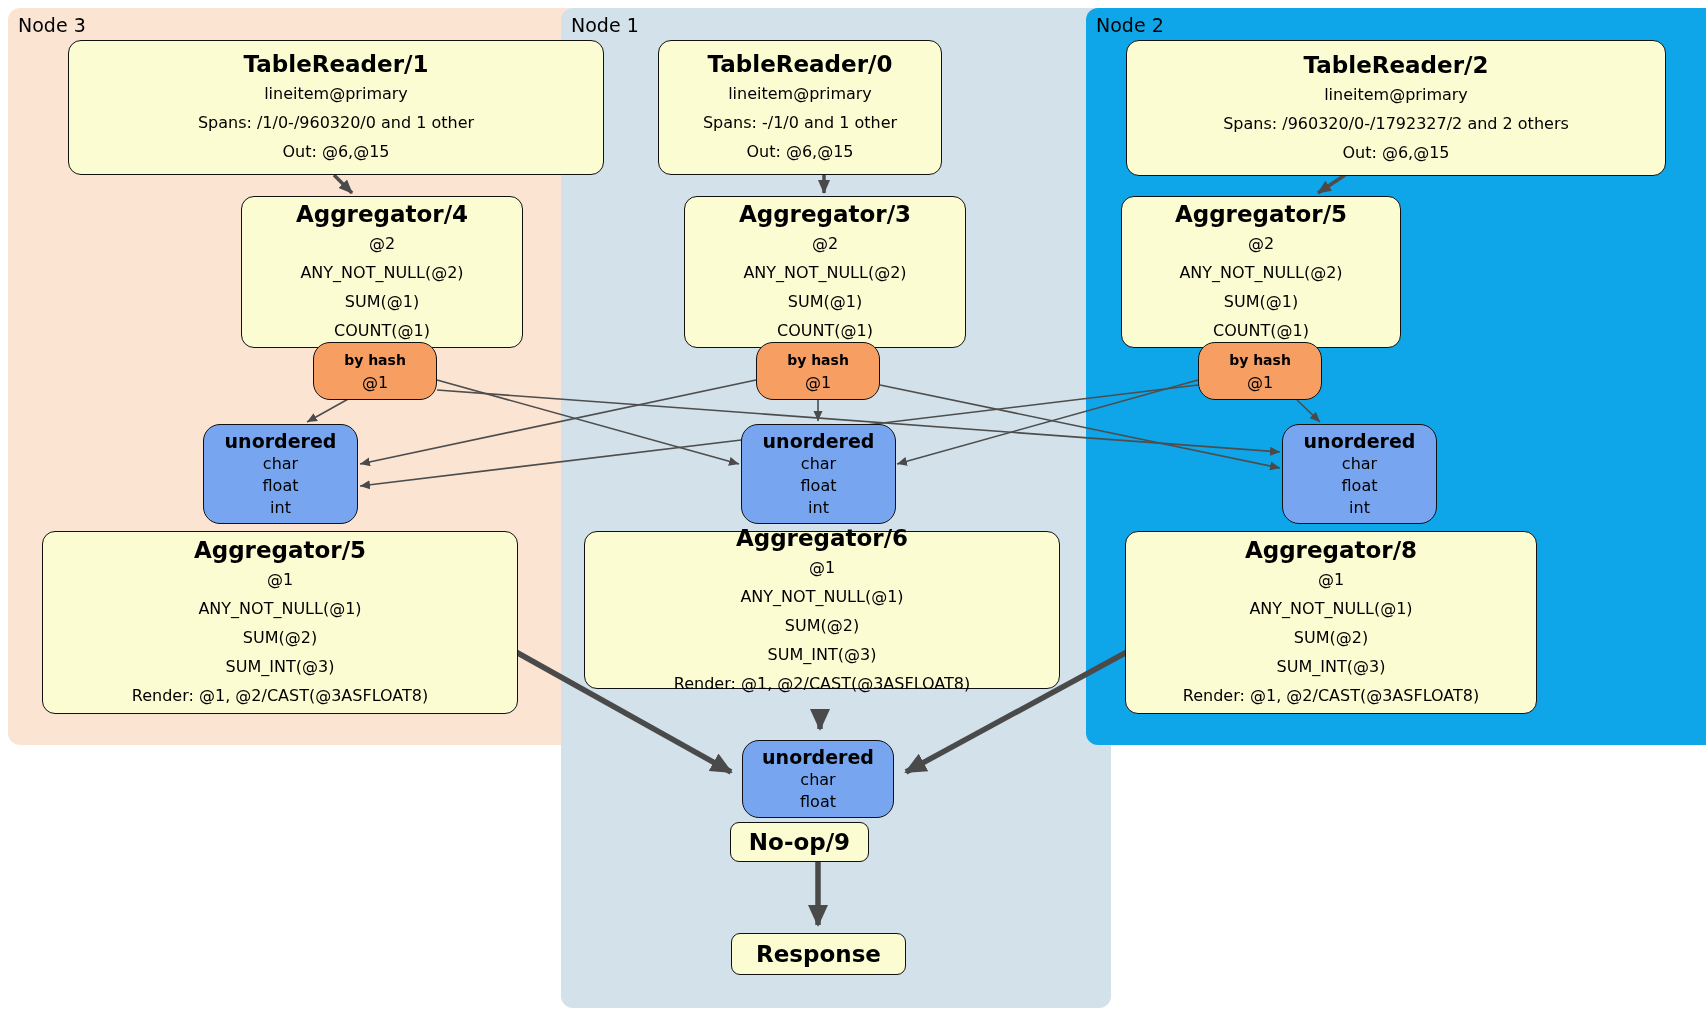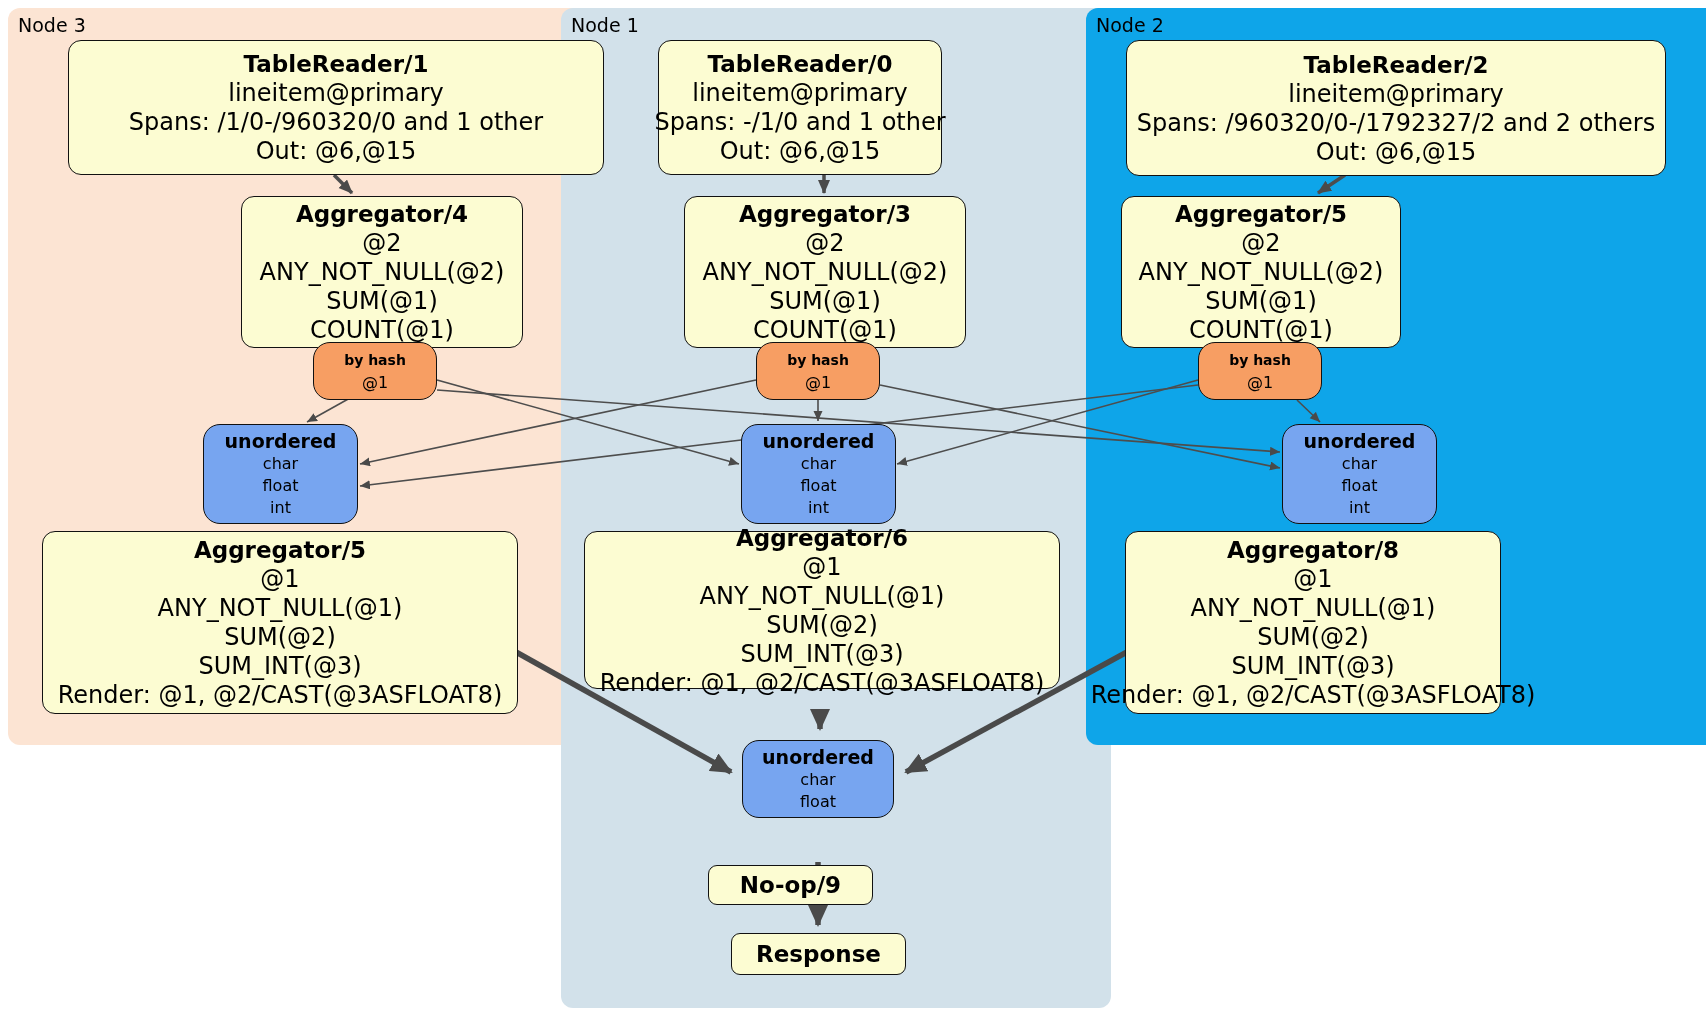--- a/index.html
+++ b/index.html
@@ -47,21 +47,21 @@
     background: #f79e63;
     border: 1.6px solid #111;
     border-radius: 17px;
   }
   .sync {
     background: #77a5f0;
     border: 1.6px solid #111;
     border-radius: 17px;
   }
   .ptitle  { font-size: 23px; font-weight: bold; line-height: 30px; white-space: nowrap; }
-  .pline   { font-size: 24px; line-height: 29px; white-space: nowrap; }
+  .pline   { font-size: 16px; line-height: 29px; white-space: nowrap; }
   .rtitle  { font-size: 14px; font-weight: bold; line-height: 24px; }
   .rkey    { font-size: 16px; line-height: 22px; }
   .stitle  { font-size: 19px; font-weight: bold; line-height: 24px; }
   .sline   { font-size: 16px; line-height: 22px; }
   .thin  { stroke: #4d4d4d; stroke-width: 1.6; }
   .med   { stroke: #4d4d4d; stroke-width: 3.5; }
   .thick { stroke: #4a4a4a; stroke-width: 5.5; }
   marker path { fill: #4a4a4a; }
 </style>
 </head>
@@ -193,34 +193,34 @@
   <div class="box router" style="left:1198px;top:342px;width:124px;height:58px;">
     <div class="rtitle">by hash</div>
     <div class="rkey">@1</div>
   </div>
   <div class="box sync" style="left:1282px;top:424px;width:155px;height:100px;">
     <div class="stitle">unordered</div>
     <div class="sline">char</div>
     <div class="sline">float</div>
     <div class="sline">int</div>
   </div>
-  <div class="box pbox" style="left:1125px;top:531px;width:376px;height:183px;">
+  <div class="box pbox" style="left:1125px;top:531px;width:412px;height:183px;">
     <div class="ptitle">Aggregator/8</div>
     <div class="pline">@1</div>
     <div class="pline">ANY_NOT_NULL(@1)</div>
     <div class="pline">SUM(@2)</div>
     <div class="pline">SUM_INT(@3)</div>
     <div class="pline">Render: @1, @2/CAST(@3ASFLOAT8)</div>
   </div>
 
   <div class="box sync" style="left:742px;top:740px;width:152px;height:78px;">
     <div class="stitle">unordered</div>
     <div class="sline">char</div>
     <div class="sline">float</div>
   </div>
-  <div class="box pbox" style="left:708px;top:822px;width:165px;height:40px;border-radius:9px;margin-top:43px;">
+  <div class="box pbox" style="left:730px;top:822px;width:139px;height:40px;border-radius:9px;">
     <div class="ptitle">No-op/9</div>
   </div>
   <div class="box pbox" style="left:731px;top:933px;width:175px;height:42px;border-radius:9px;">
     <div class="ptitle">Response</div>
   </div>
 
 </div>
 
 </body></html>

